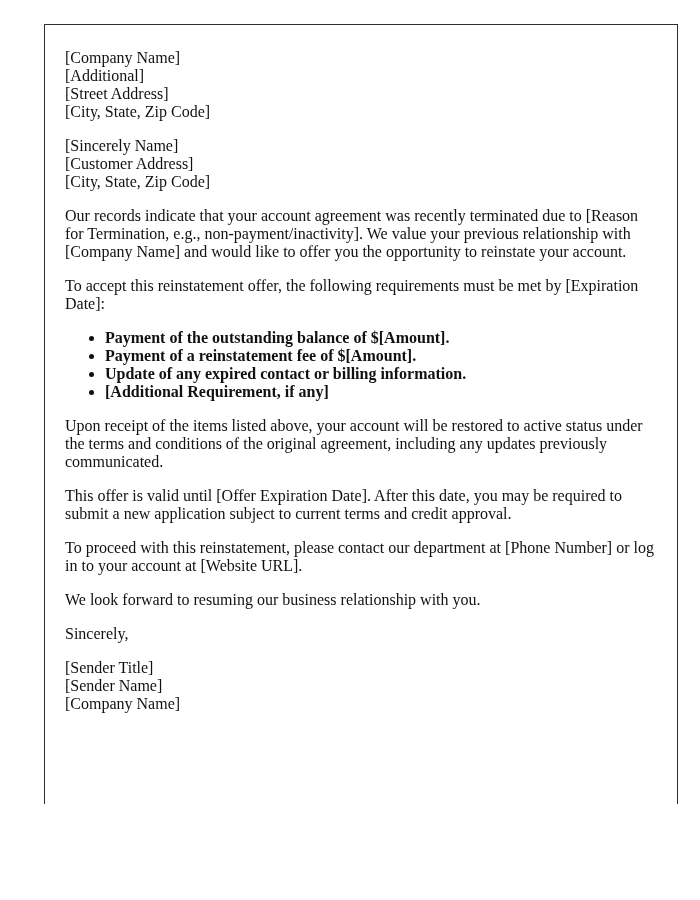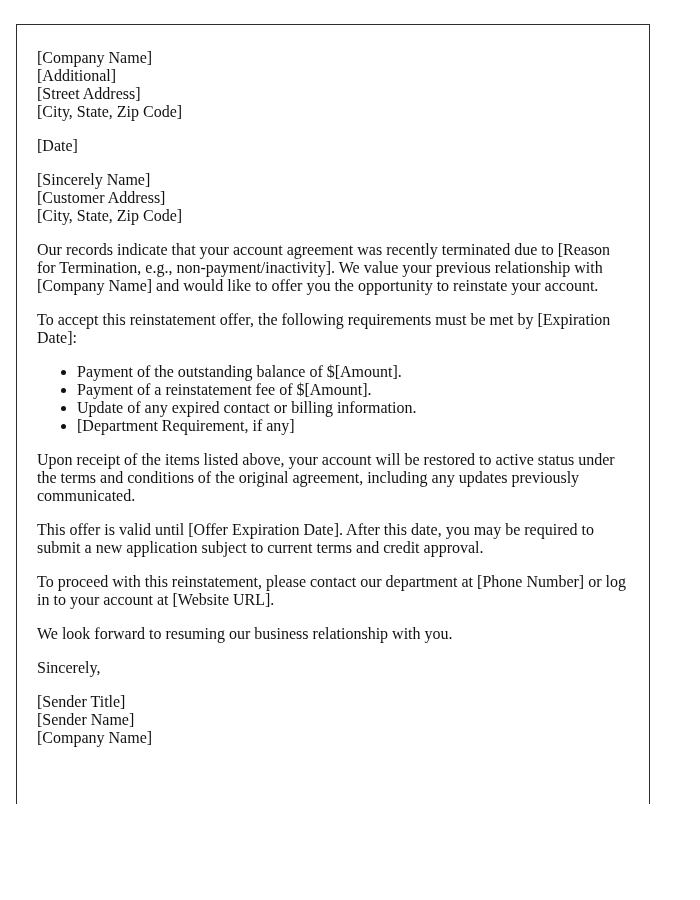--- a/index.html
+++ b/index.html
@@ -10,21 +10,21 @@
   body {
     width: 700px;
     height: 900px;
     position: relative;
     overflow: hidden;
     font-family: "Liberation Serif", "DejaVu Serif", serif;
     color: #111111;
   }
   .letter-frame {
     position: absolute;
-    left: 16px;
+    left: 44px;
     top: 24px;
     width: 634px;
     height: 780px;
     box-sizing: border-box;
     border: 1px solid #2e2e2e;
     border-bottom: none;
     padding: 24px 21px 0 20px;
     overflow: hidden;
     background: #ffffff;
   }
@@ -43,57 +43,57 @@
     font-size: 16px;
     line-height: 18px;
   }
   .subject {
     font-weight: bold;
   }
   ul.requirements {
     margin: 0 0 16px 0;
     padding: 0 0 0 40px;
     list-style-type: disc;
+    font-weight: bold;
   }
   ul.requirements li {
     font-size: 16px;
     line-height: 18px;
   }
 </style>
 </head>
 <body>
 
 <div class="letter-frame">
 
   <div class="block">
     <div class="line">[Company Name]</div>
     <div class="line">[Additional]</div>
     <div class="line">[Street Address]</div>
     <div class="line">[City, State, Zip Code]</div>
   </div>
 
-  <div class="block">[Date]</div>
 
   <div class="block">
     <div class="line">[Sincerely Name]</div>
     <div class="line">[Customer Address]</div>
     <div class="line">[City, State, Zip Code]</div>
   </div>
 
 
 
   <p>Our records indicate that your account agreement was recently terminated due to [Reason for Termination, e.g., non-payment/inactivity]. We value your previous relationship with [Company Name] and would like to offer you the opportunity to reinstate your account.</p>
 
   <p>To accept this reinstatement offer, the following requirements must be met by [Expiration Date]:</p>
 
   <ul class="requirements">
     <li>Payment of the outstanding balance of $[Amount].</li>
     <li>Payment of a reinstatement fee of $[Amount].</li>
     <li>Update of any expired contact or billing information.</li>
-    <li>[Department Requirement, if any]</li>
+    <li>[Additional Requirement, if any]</li>
   </ul>
 
   <p>Upon receipt of the items listed above, your account will be restored to active status under the terms and conditions of the original agreement, including any updates previously communicated.</p>
 
   <p>This offer is valid until [Offer Expiration Date]. After this date, you may be required to submit a new application subject to current terms and credit approval.</p>
 
   <p>To proceed with this reinstatement, please contact our department at [Phone Number] or log in to your account at [Website URL].</p>
 
   <p>We look forward to resuming our business relationship with you.</p>
 

